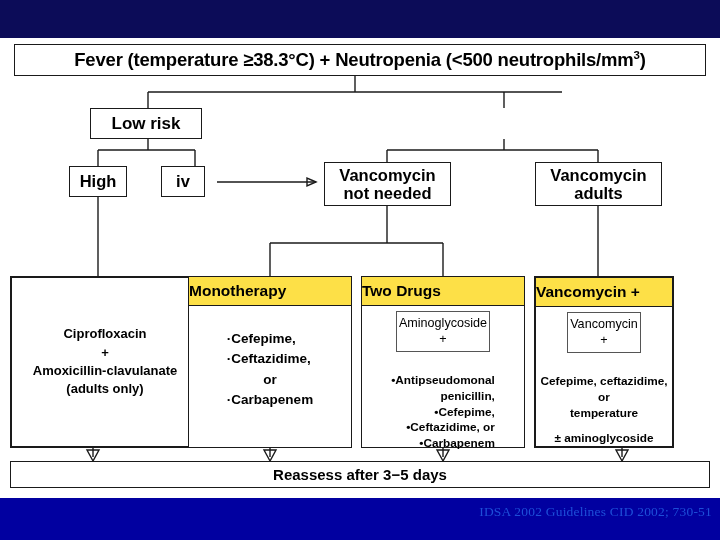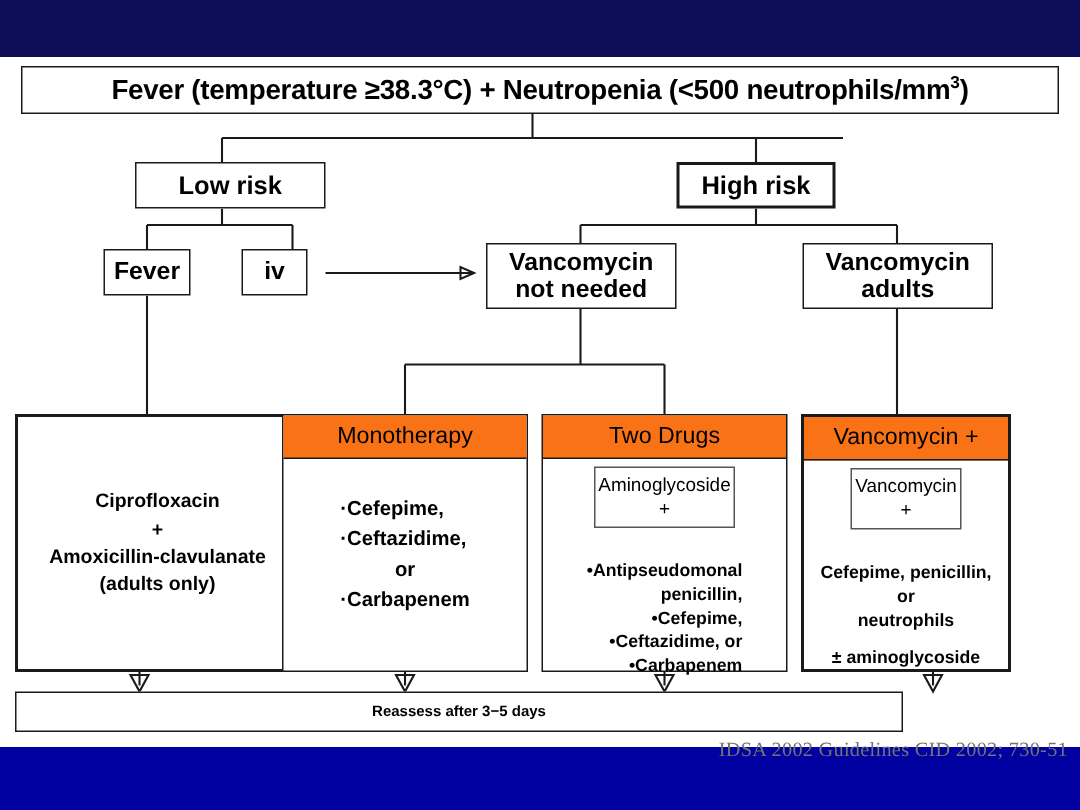--- a/index.html
+++ b/index.html
@@ -31,22 +31,22 @@
   .band-bottom {
     position: absolute;
     left: 0; top: 498px;
     width: 720px;
     height: 42px;
     background: #0100a0;
   }
   .citation {
     position: absolute;
     right: 8px;
-    top: 492px;
-    color: #737373;
+    top: 504px;
+    color: #1d4ed8;
     font-family: "Liberation Serif", serif;
     font-size: 13.5px;
     letter-spacing: 0.2px;
     white-space: nowrap;
   }
 
   
   #chart {
     position: absolute;
     left: 0; top: 38px;
@@ -82,21 +82,21 @@
     font-weight: bold;
     letter-spacing: -0.2px;
   }
   .hdr sup { font-size: 0.62em; vertical-align: super; }
 
   .risk {
     height: 31px;
     font-size: 17px;
     font-weight: bold;
   }
-  .risk-low  { left: 90px;  top: 70px; width: 127px; }
+  .risk-low  { left: 90px;  top: 70px; width: 112px; }
   .risk-high { left: 451px; top: 70px; width: 106px; }
 
   .lvl3 { font-size: 16.5px; font-weight: bold; line-height: 1.12; }
   .b-oral { left: 69px;  top: 128px; width: 58px;  height: 31px; }
   .b-iv   { left: 161px; top: 128px; width: 44px;  height: 31px; }
   .b-vnn  { left: 324px; top: 124px; width: 127px; height: 44px; }
   .b-vn   { left: 535px; top: 124px; width: 127px; height: 44px; }
 
   
   .tx {
@@ -107,24 +107,24 @@
   .tx-a { left: 10px;  width: 190px; justify-content: center; }
   .tx-b { left: 188px; width: 164px; }
   .tx-c { left: 361px; width: 164px; }
   .tx-d { left: 534px; width: 140px; }
 
   .tx-title {
     width: 100%;
     box-sizing: border-box;
     border-bottom: 1.5px solid #1a1a1a;
     font-size: 15.5px;
-    font-weight: normal;
+    font-weight: bold;
     padding: 5px 0 5px;
-    text-align: center;
-    background: #f97316;
+    text-align: left;
+    background: #fde047;
   }
   .tx-body {
     padding: 9px 6px 4px;
     width: 100%;
     box-sizing: border-box;
     text-align: center;
   }
 
   .plain-lines {
     font-size: 13px;
@@ -172,22 +172,22 @@
     font-size: 11.8px;
     font-weight: bold;
     line-height: 1.36;
     text-align: center;
     padding: 2px 3px 0;
   }
   .stack-sm .gap { display: block; height: 9px; }
 
   .reassess {
     left: 10px; top: 423px;
-    width: 592px; height: 27px;
-    font-size: 10px;
+    width: 700px; height: 27px;
+    font-size: 15px;
     font-weight: bold;
   }
 
   .ln { stroke: #1a1a1a; stroke-width: 1.4; fill: none; }
 </style>
 </head>
 <body>
 
 <div id="slide">
 
@@ -234,26 +234,23 @@
       <path class="ln" d="M 622 423 L 616 412 L 628 412 Z" fill="#1a1a1a"></path>
     </svg>
 
     <div class="box hdr">
       <span><span>Fever (temperature ≥38.3°C) + Neutropenia (&lt;500 neutrophils/mm</span><sup>3</sup><span>)</span></span>
     </div>
 
     <div class="box risk risk-low">
       <span>Low risk</span>
     </div>
-    <div class="box thick risk risk-high">
-      <span>High risk</span>
-    </div>
 
     <div class="box lvl3 b-oral">
-      <span>Fever</span>
+      <span>High</span>
     </div>
     <div class="box lvl3 b-iv">
       <span>iv</span>
     </div>
     <div class="box lvl3 b-vnn">
       <span>Vancomycin</span>
       <span>not needed</span>
     </div>
     <div class="box lvl3 b-vn">
       <span>Vancomycin</span>
@@ -298,23 +295,23 @@
       </div>
     </div>
 
     <div class="box thick tx tx-d">
       <div class="tx-title">Vancomycin +</div>
       <div class="subbox lg">
         <div>Vancomycin</div>
         <div>+</div>
       </div>
       <div class="stack-sm">
-        <div>Cefepime, penicillin,</div>
+        <div>Cefepime, ceftazidime,</div>
         <div>or</div>
-        <div>neutrophils</div>
+        <div>temperature</div>
         <span class="gap"></span>
         <div>± aminoglycoside</div>
       </div>
     </div>
 
     <div class="box reassess">
       <span>Reassess after 3−5 days</span>
     </div>
 
   </div>

